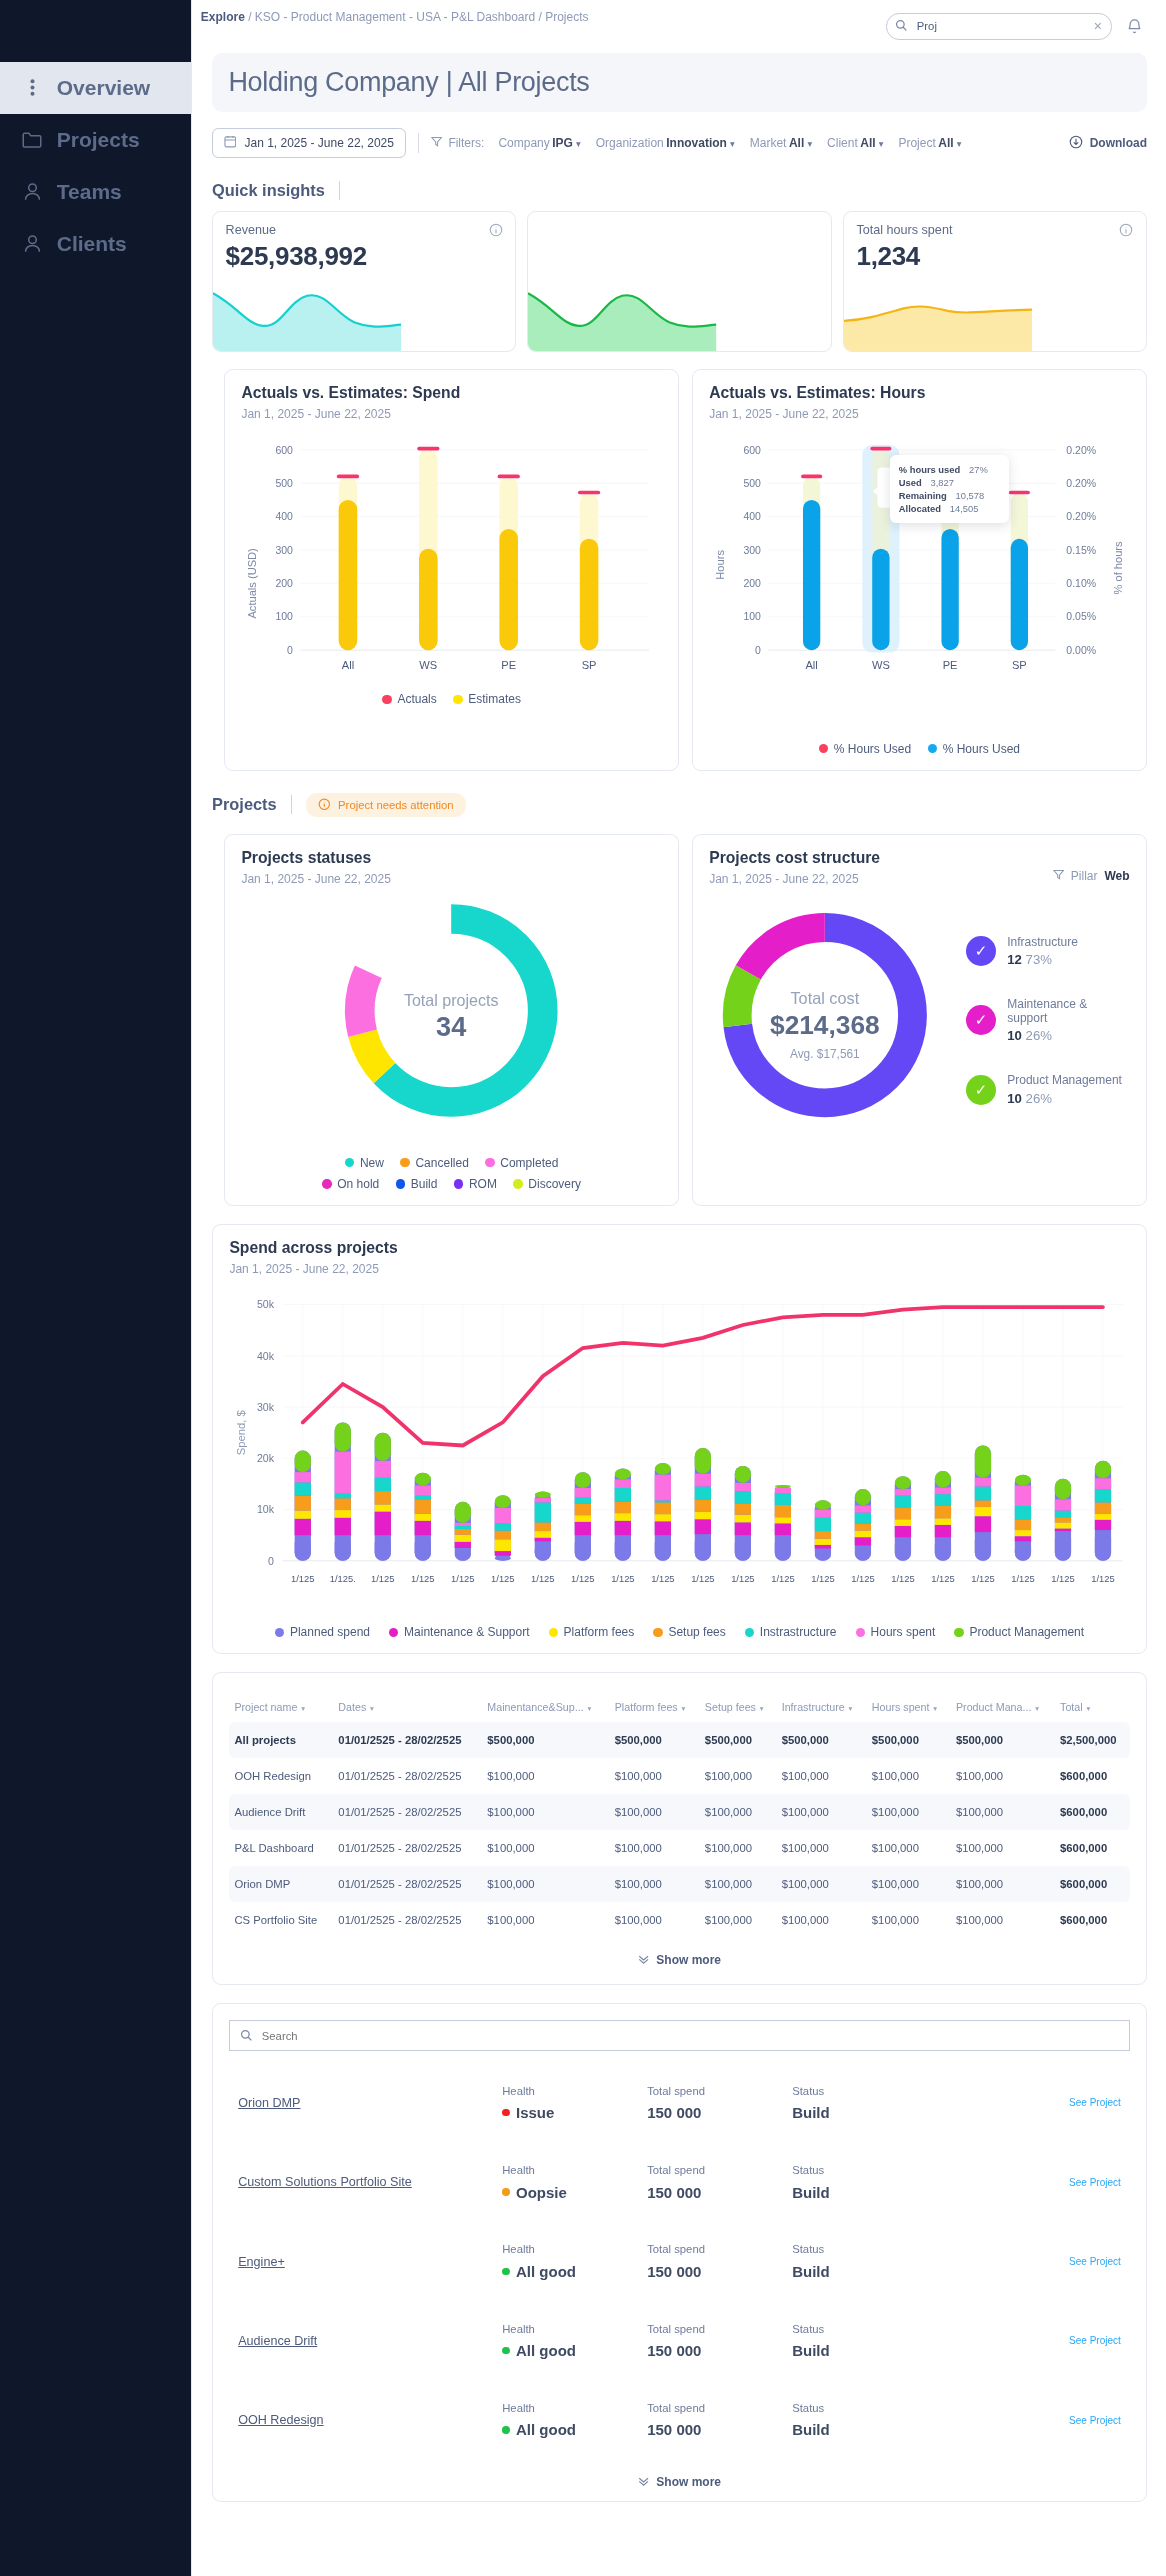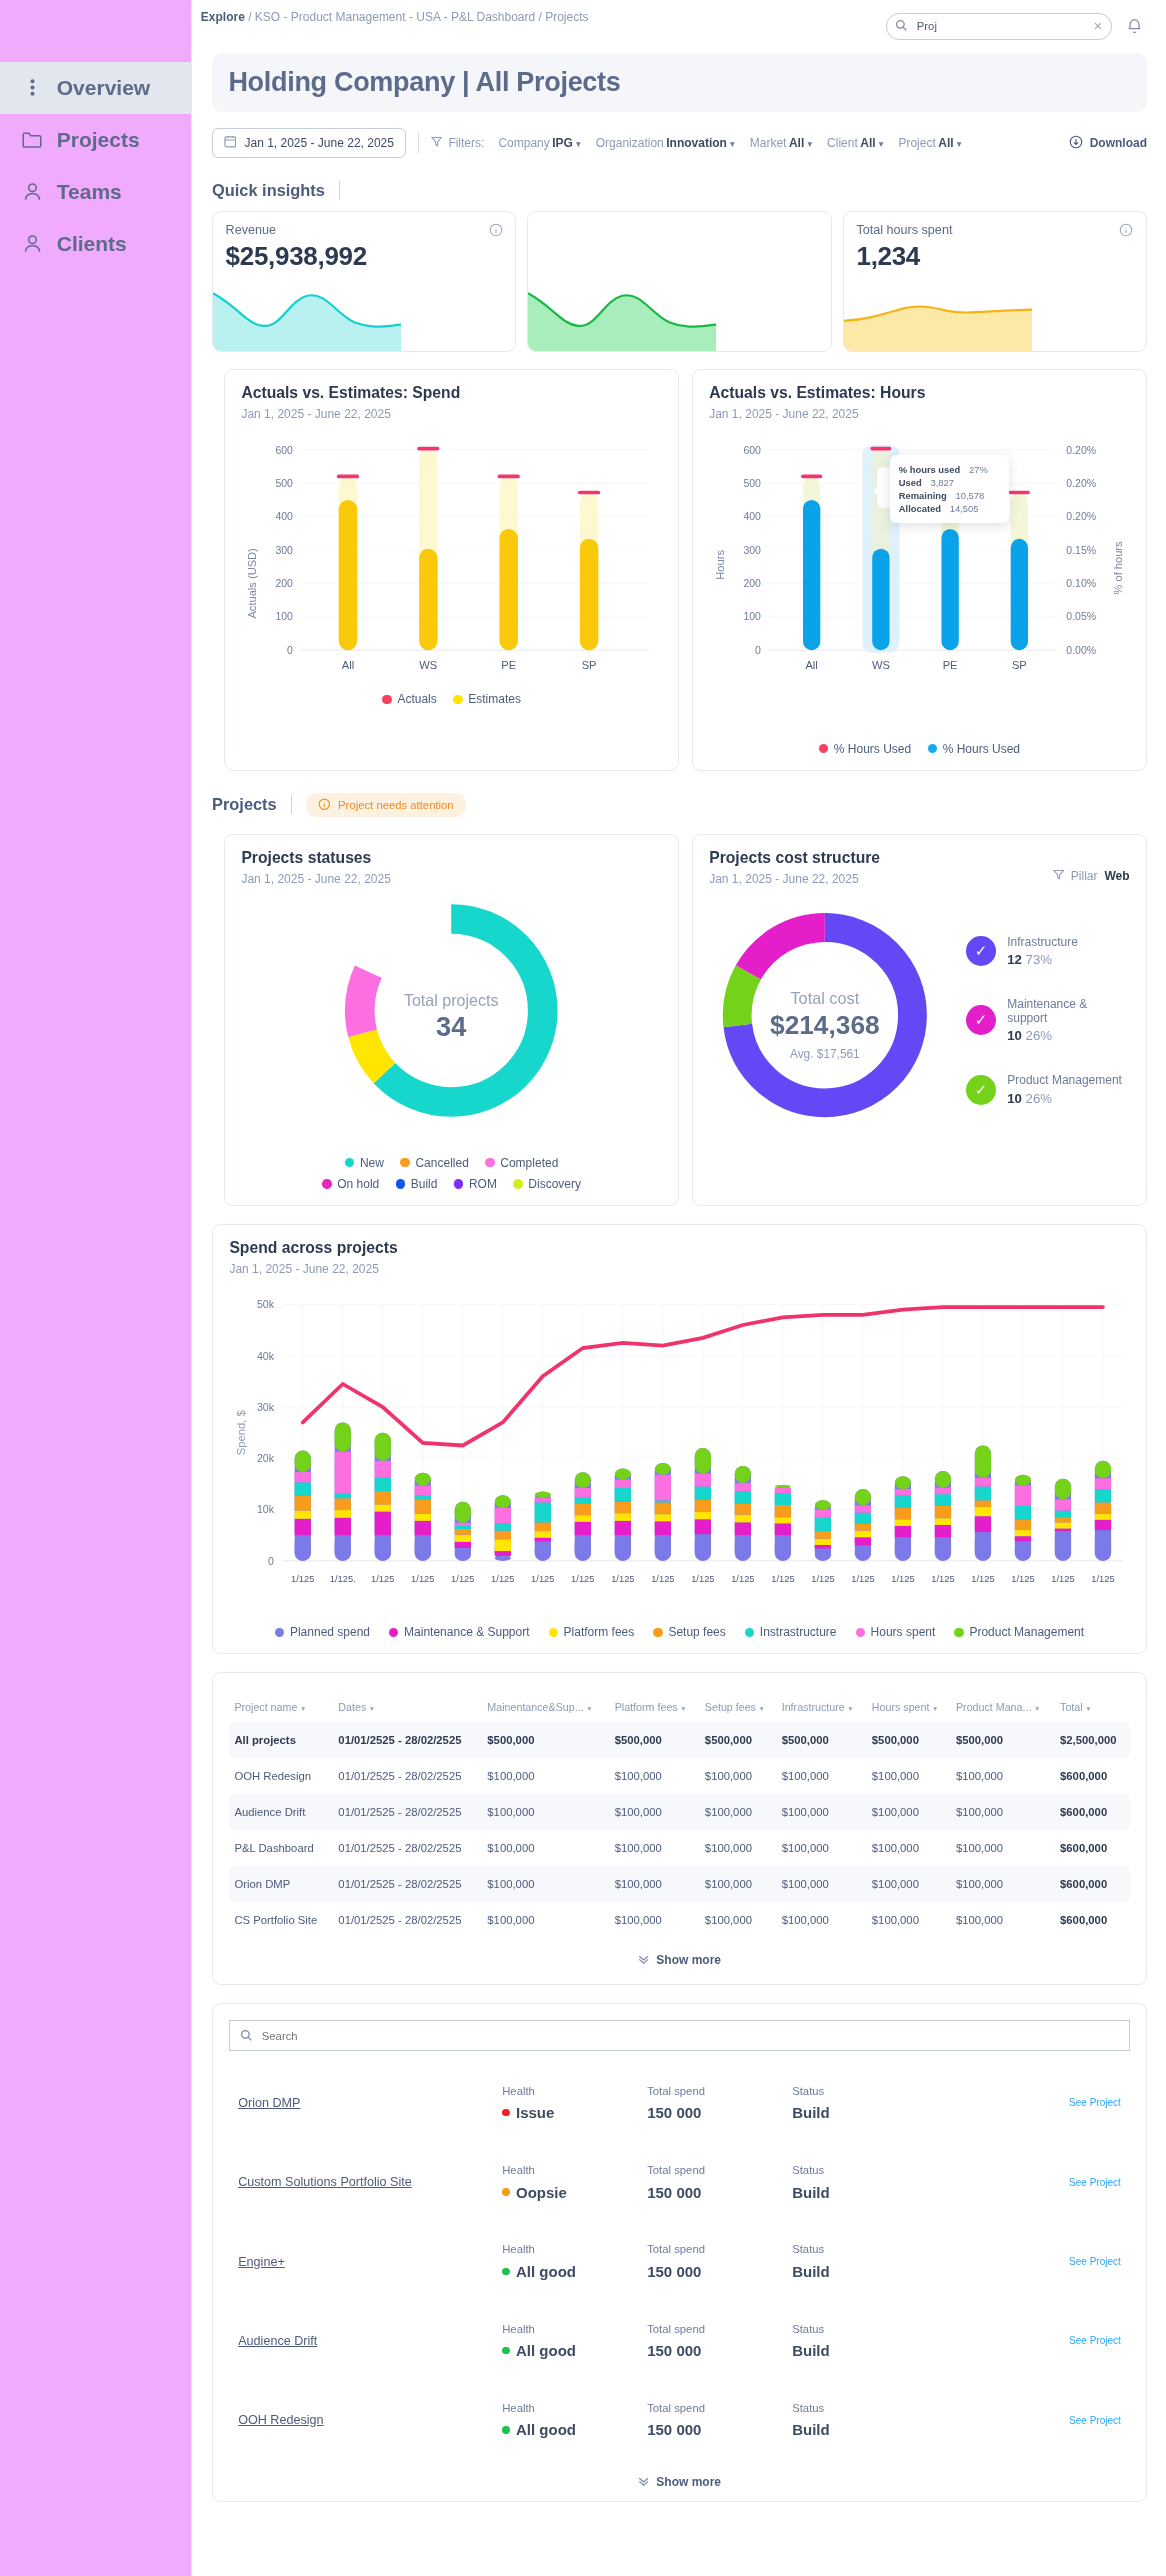--- a/index.html
+++ b/index.html
@@ -8,21 +8,21 @@
     background:#ffffff;
     font-family:"Liberation Sans", sans-serif;
     color:#4d5b7c;
     -webkit-font-smoothing:antialiased;
   }
   .app { display:flex; width:1167px; min-height:2576px; }
 
   
   .sidebar {
     width:192px; flex:0 0 192px;
-    background:#f0abfc;
+    background:#0f172a;
     border-right:0.6px solid #e4e8f0;
     padding-top:62px;
   }
   .nav-item {
     display:flex; align-items:center; gap:14px;
     padding:14px 0 14px 21.4px;
     font-size:21px; font-weight:bold; color:#5d6b8a;
     cursor:pointer;
   }
   .nav-item.active { background:#e2e6ee; }
@@ -50,21 +50,21 @@
     flex:1; border:none; outline:none; font-size:11.3px; color:#4d5b7c;
     font-family:"Liberation Sans", sans-serif; background:transparent;
   }
   .search-x { color:#97a1ba; font-size:14px; cursor:pointer; line-height:1; }
   .bell { width:21.4px; height:21.4px; display:flex; align-items:center; justify-content:center; cursor:pointer; }
 
   .title-band {
     margin:0 20px; background:#f4f6fa; border-radius:10px;
     padding:14px 16.4px;
   }
-  .page-title { font-size:27px; font-weight:bold; color:#5d6b8a; letter-spacing:-0.3px; }
+  .page-title { font-size:27px; font-weight:normal; color:#5d6b8a; letter-spacing:-0.3px; }
 
   .filterbar {
     display:flex; align-items:center; gap:0; margin:16.4px 20px 0 20px;
     font-size:12px; position:relative; flex-wrap:nowrap;
   }
   .daterange {
     display:flex; align-items:center; gap:8.2px;
     border:0.6px solid #c4cbdb; border-radius:6.3px; padding:5.7px 10.7px;
     font-size:12px; color:#3f4a63; white-space:nowrap;
   }

